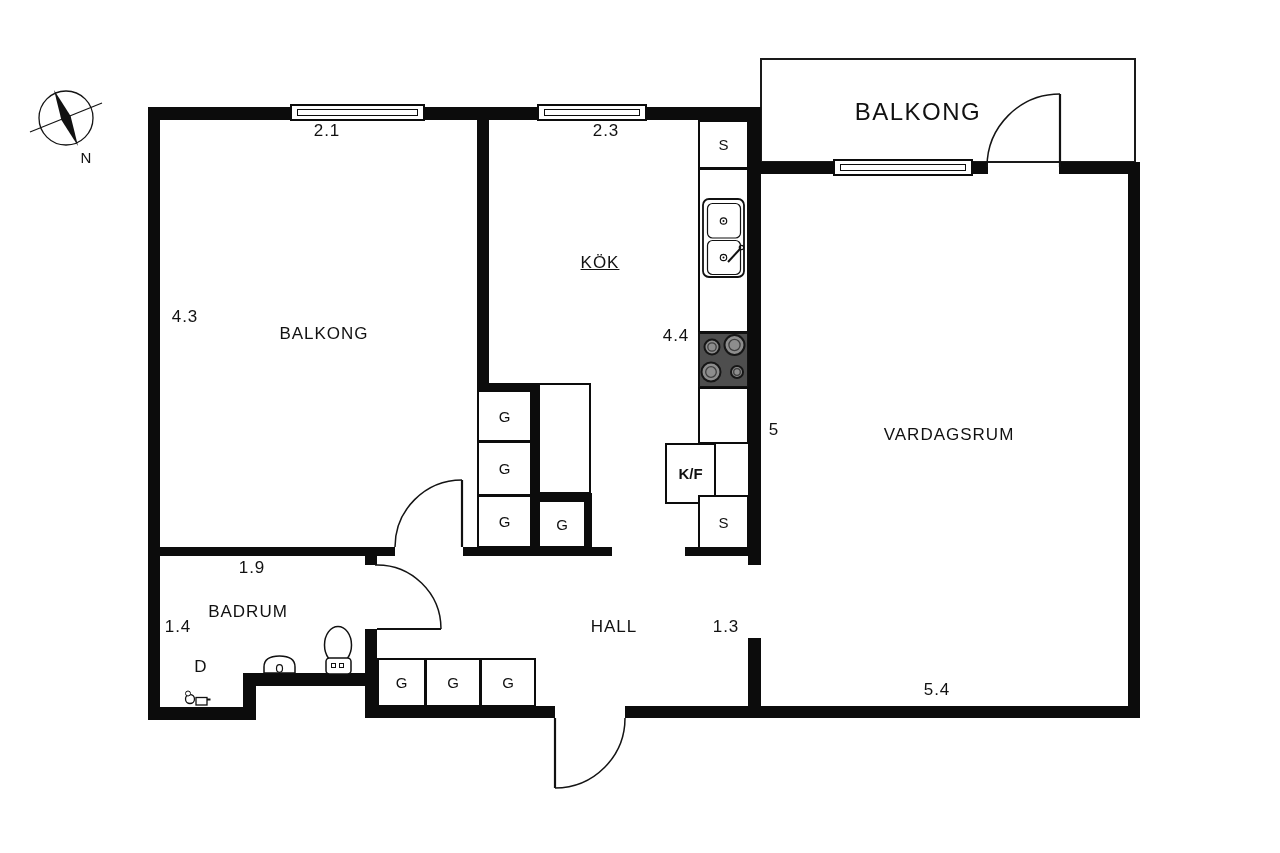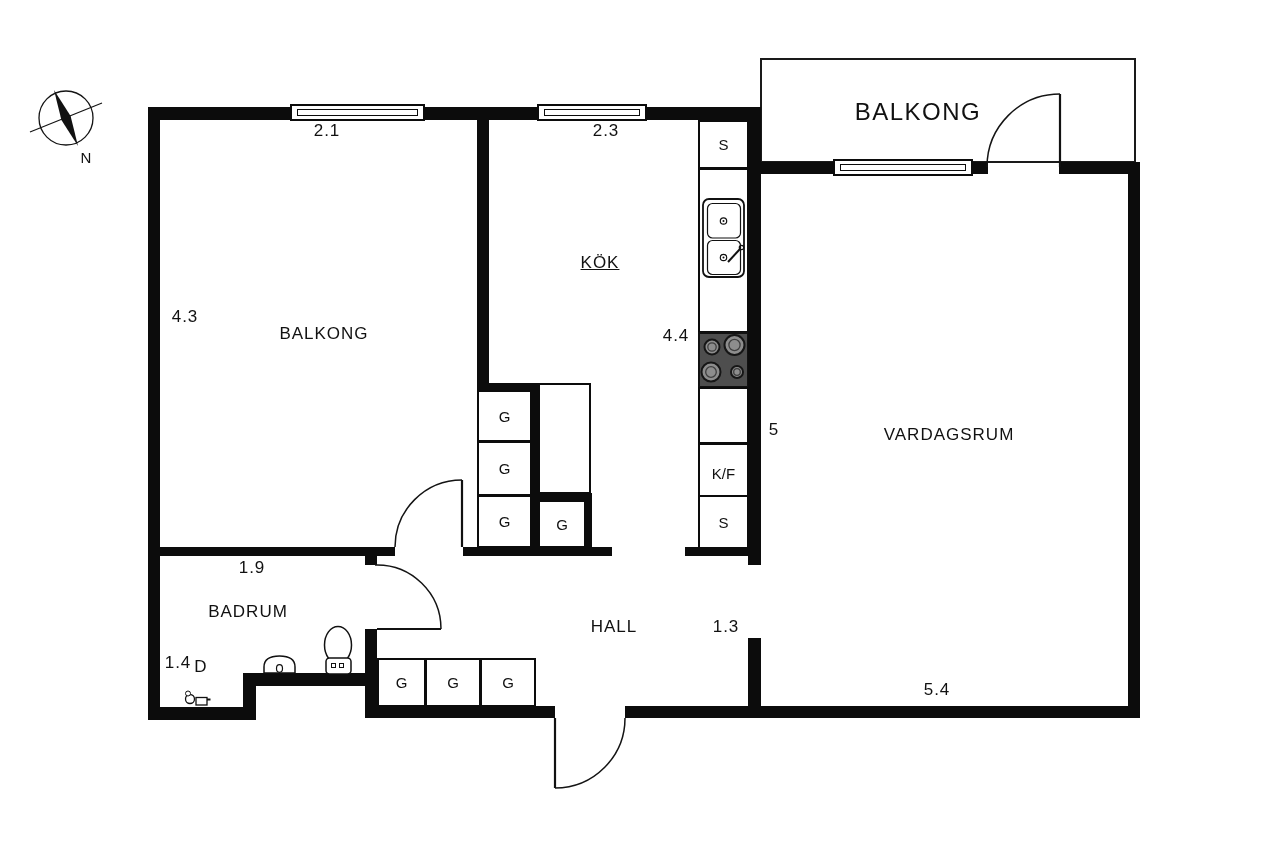--- a/index.html
+++ b/index.html
@@ -50,21 +50,21 @@
   <div class="box" style="left:480px; top:658px; width:56px; height:49px;">
     <span>G</span>
     </div>
 
   <div class="box" style="left:698px; top:120px; width:51px; height:49px;">
     <span>S</span>
     </div>
   <div class="box" style="left:698px; top:168px; width:51px; height:165px;"></div>
   <div class="stove" style="left:698px; top:332px; width:51px; height:56px;"></div>
   <div class="box" style="left:698px; top:387px; width:51px; height:57px;"></div>
-  <div class="box" style="left:698px; top:443px; width:51px; height:61px;">
+  <div class="box" style="left:665px; top:443px; width:51px; height:61px;font-weight:bold;">
     <span>K/F</span>
     </div>
   <div class="box" style="left:698px; top:495px; width:51px; height:54px;">
     <span>S</span>
     </div>
 
   <div class="w" style="left:148px; top:107px; width:612px; height:13px;"></div>
   <div class="w" style="left:148px; top:107px; width:12px; height:613px;"></div>
   <div class="w" style="left:148px; top:707px; width:108px; height:13px;"></div>
   <div class="w" style="left:243px; top:673px; width:13px; height:47px;"></div>
@@ -177,18 +177,18 @@
   <div class="lbl" style="left:248px; top:612px;">BADRUM</div>
   <div class="lbl" style="left:614px; top:627px;">HALL</div>
 
   <div class="lbl" style="left:327px; top:131px;">2.1</div>
   <div class="lbl" style="left:185px; top:317px;">4.3</div>
   <div class="lbl" style="left:606px; top:131px;">2.3</div>
   <div class="lbl" style="left:676px; top:336px;">4.4</div>
   <div class="lbl" style="left:774px; top:430px;">5</div>
   <div class="lbl" style="left:937px; top:690px;">5.4</div>
   <div class="lbl" style="left:252px; top:568px;">1.9</div>
-  <div class="lbl" style="left:178px; top:627px;margin-top:36px;">1.4</div>
+  <div class="lbl" style="left:178px; top:627px;">1.4</div>
   <div class="lbl" style="left:726px; top:627px;">1.3</div>
   <div class="lbl" style="left:201px; top:667px;">D</div>
   <div class="lbl small" style="left:86px; top:157px;">N</div>
 
 </div>
 
 </body></html>

